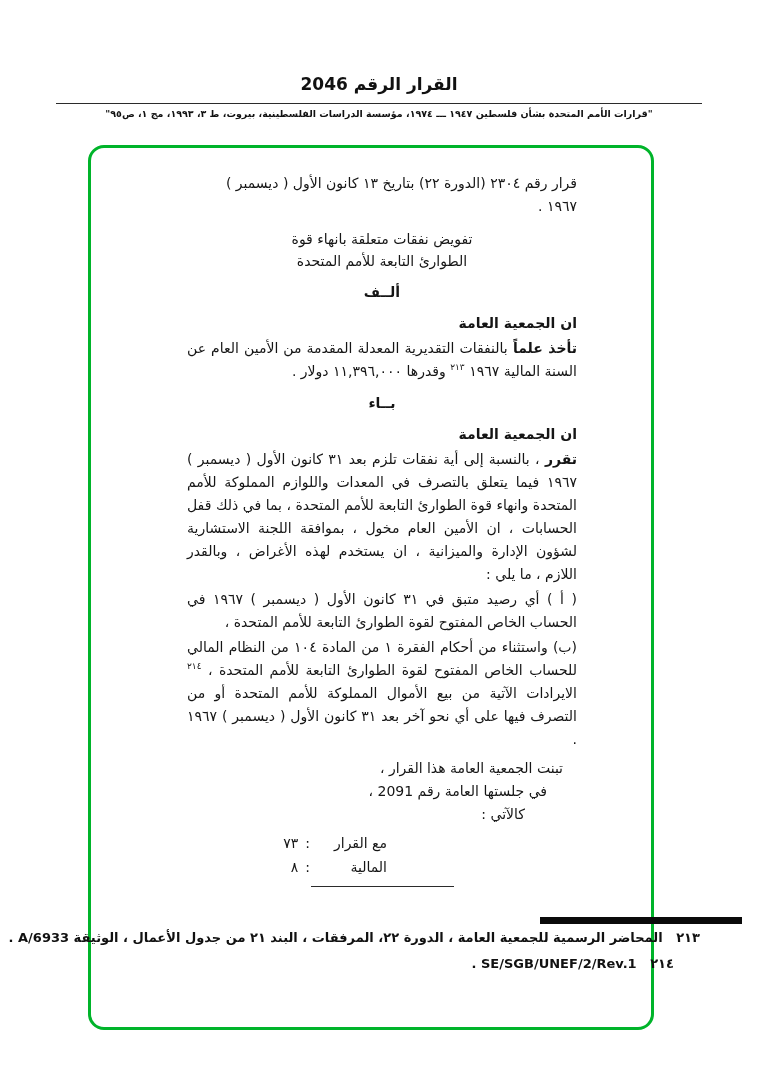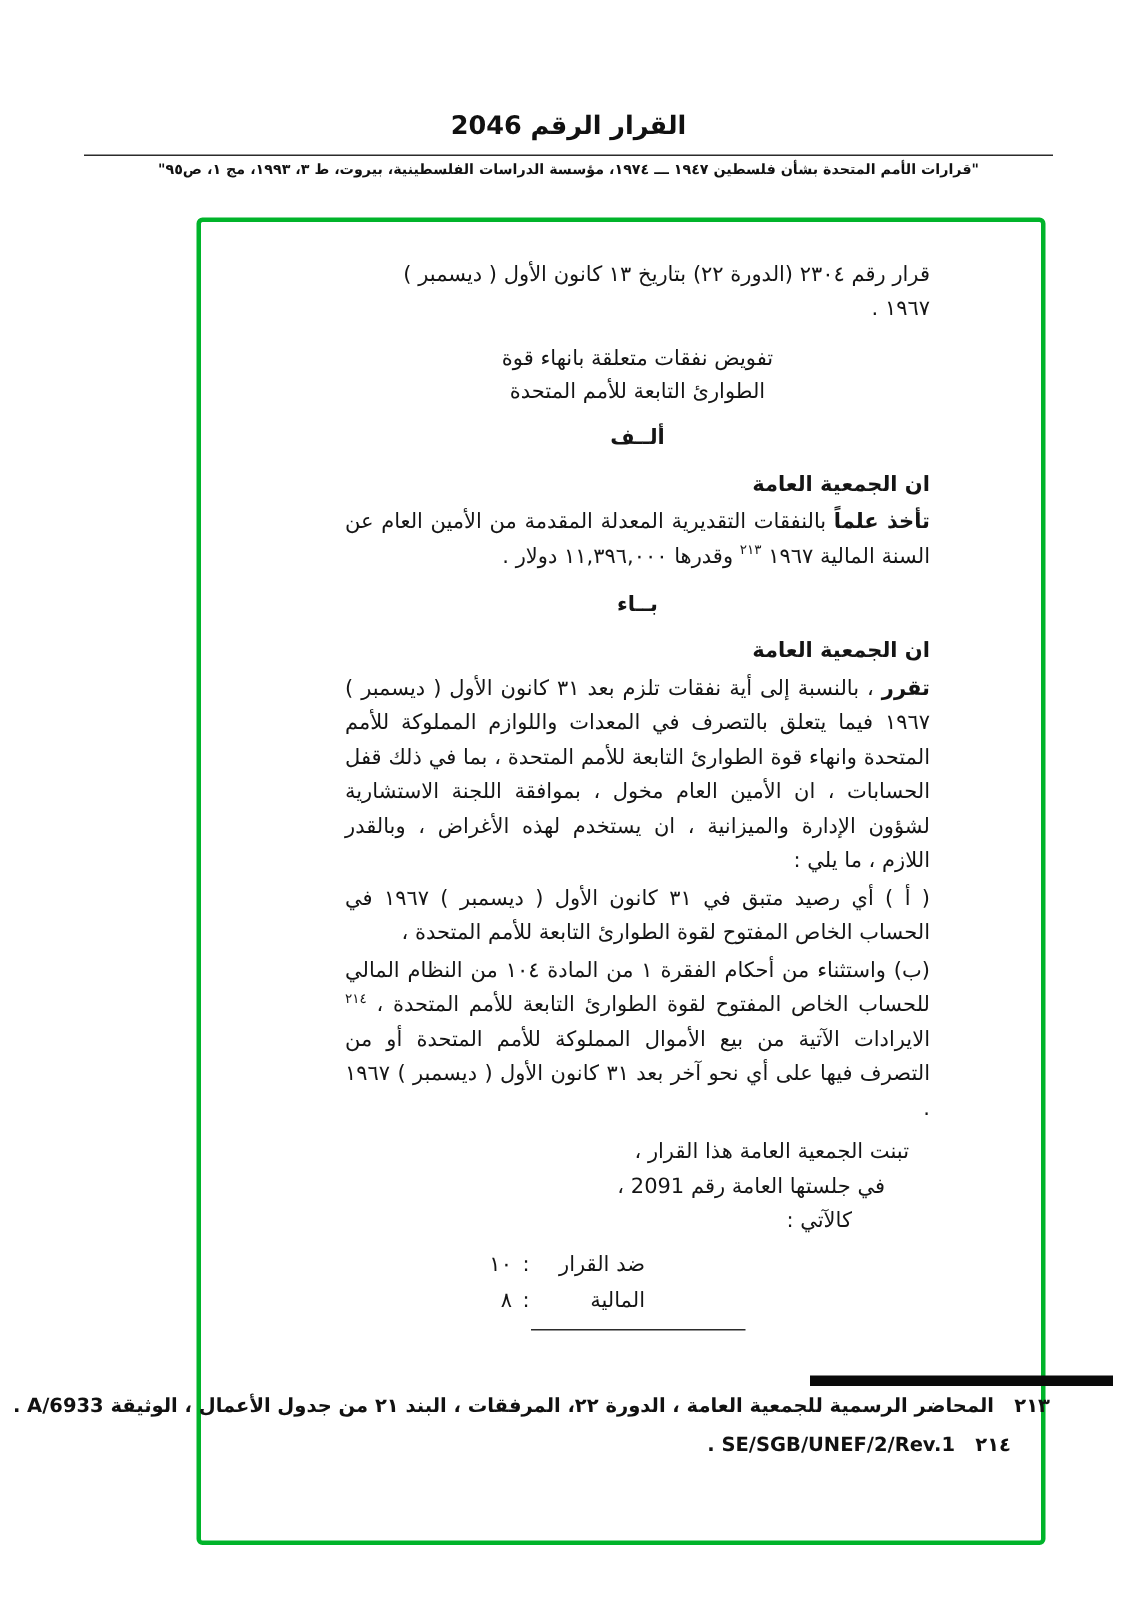--- a/index.html
+++ b/index.html
@@ -26,23 +26,22 @@
     position: absolute; top: 108px; left: 40px; width: 678px;
     text-align: center; direction: rtl;
     font-size: 9.5px; font-weight: bold; color: #111;
     letter-spacing: 0.1px;
   }
 
   
   .frame {
     position: absolute; top: 145px; left: 88px;
     width: 566px; height: 885px;
-    border: 3px solid #00b42a; border-radius: 4px;
+    border: 3px solid #00b42a; border-radius: 16px;
     background: transparent;
-    margin-left: 43px;
   }
   .content {
     direction: rtl; text-align: right;
     padding: 24px 74px 0 96px;
     font-size: 14px; line-height: 23px; color: #151515;
   }
   .content p { margin: 0; }
   .intro { text-align: right; }
   .res-title { margin-top: 10px !important; text-align: center; font-weight: normal; line-height: 22px; }
   .section-label { margin-top: 9px !important; text-align: center; font-weight: bold; }
@@ -125,21 +124,21 @@
         <sup class="fn-ref">٢١٤</sup>
         <span>الايرادات الآتية من بيع الأموال المملوكة للأمم المتحدة أو من التصرف فيها على أي نحو آخر بعد ٣١ كانون الأول ( ديسمبر ) ١٩٦٧ .</span>
       </p>
 
       <p class="closing c1">تبنت الجمعية العامة هذا القرار ،</p>
       <p class="closing c2">في جلستها العامة رقم 2091 ،</p>
       <p class="closing c3">كالآتي :</p>
 
       <div class="votes">
         <div class="vote-line">
-          <span class="vote-label">ضد القرار</span><span class="vote-colon">:</span><span class="vote-value">١٠</span>
+          <span class="vote-label">مع القرار</span><span class="vote-colon">:</span><span class="vote-value">٧٣</span>
         </div>
         <div class="vote-line">
           <span class="vote-label">المالية</span><span class="vote-colon">:</span><span class="vote-value">٨</span>
         </div>
       </div>
 
       <div class="votes-rule"></div>
 
     </div>
   </div>

